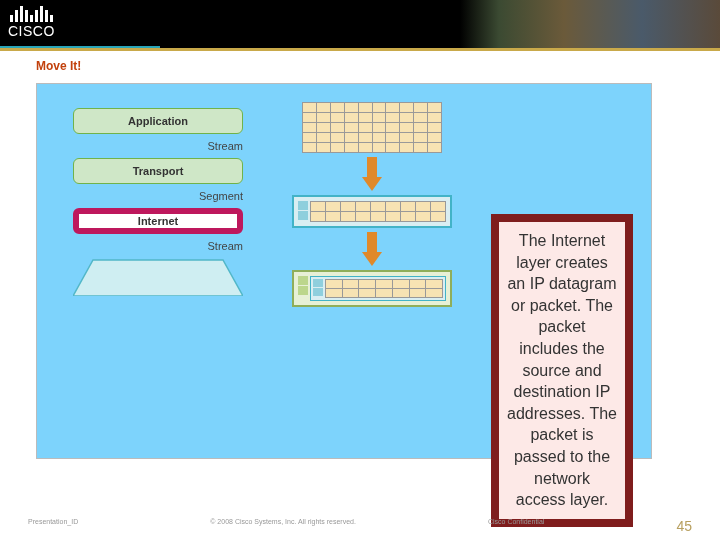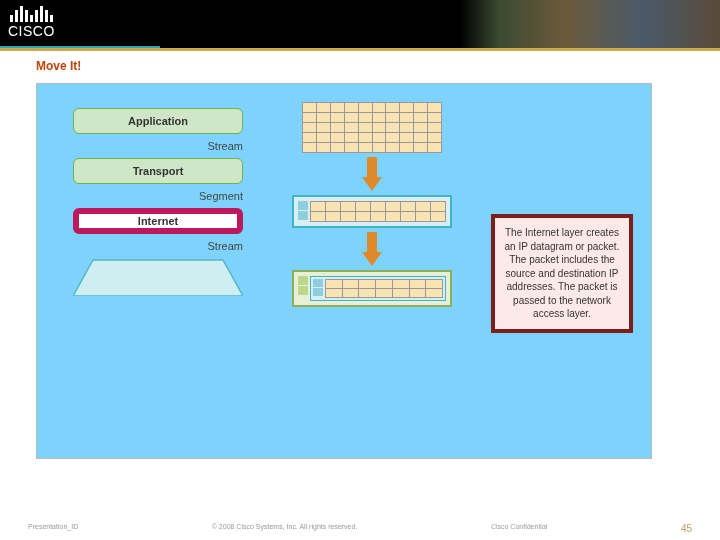--- a/index.html
+++ b/index.html
@@ -46,24 +46,24 @@
   .inner-grid { display:flex; gap:1px; background:#999; border:1px solid #999; }
   .inner-grid .cell{flex:1; height:9px; background:#f7e3b3;}
   .inner-grid.two-row{flex-direction:column;}
   .inner-grid.two-row .row{display:flex;gap:1px;}
   .hdr-cell { width:10px; background:#8fcfdd !important; }
   .hdr-cell.g { background:#bcd68c !important; }
   .inner-wrap { display:flex; gap:2px; align-items:stretch;}
   .inner-wrap .hdr{width:10px;}
 
   
-  .callout { position:absolute; right:18px; top:130px; width:142px; border:4px solid #7f1d1d; background:#fde9e7; padding:8px; font-size:10px; line-height:1.35; color:#333; text-align:center;}
+  .callout { position:absolute; right:18px; top:130px; width:142px; border:8px solid #7f1d1d; background:#fde9e7; padding:8px; font-size:16px; line-height:1.35; color:#333; text-align:center;}
 
   .footer { position:absolute; left:0; bottom:6px; width:100%; padding:0 28px; display:flex; justify-content:space-between; font-size:7px; color:#999;}
-  .footer .pg { color:#b8a060; font-size:10px;}
+  .footer .pg { color:#b8a060; font-size:14px;}
 </style>
 </head>
 <body>
 
 <div class="header-bar">
   <div class="cisco-logo">
     <div class="cisco-bars">
       <span></span>
         <span></span>
         <span></span>

